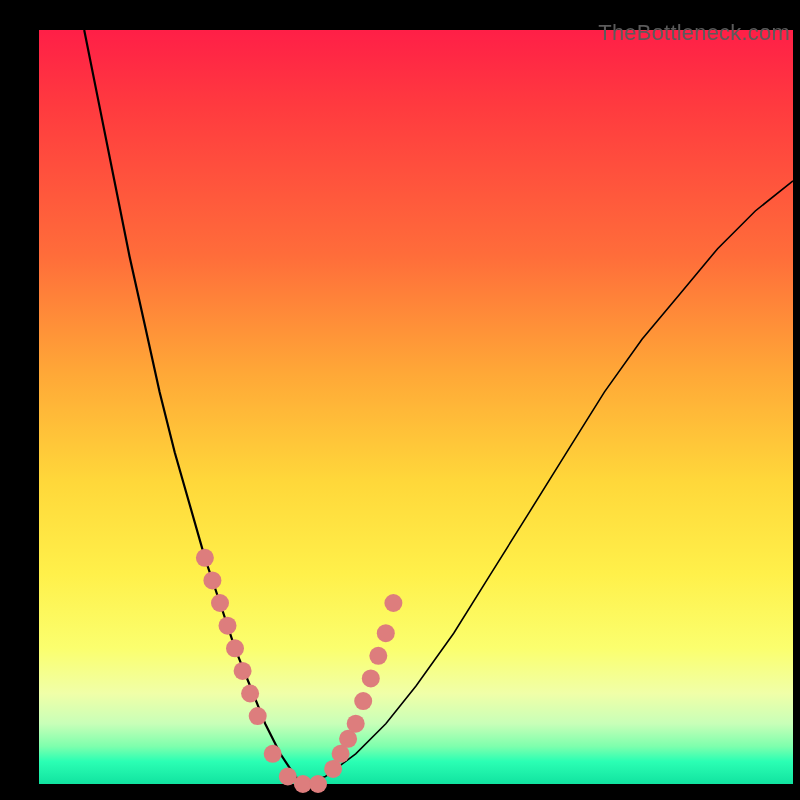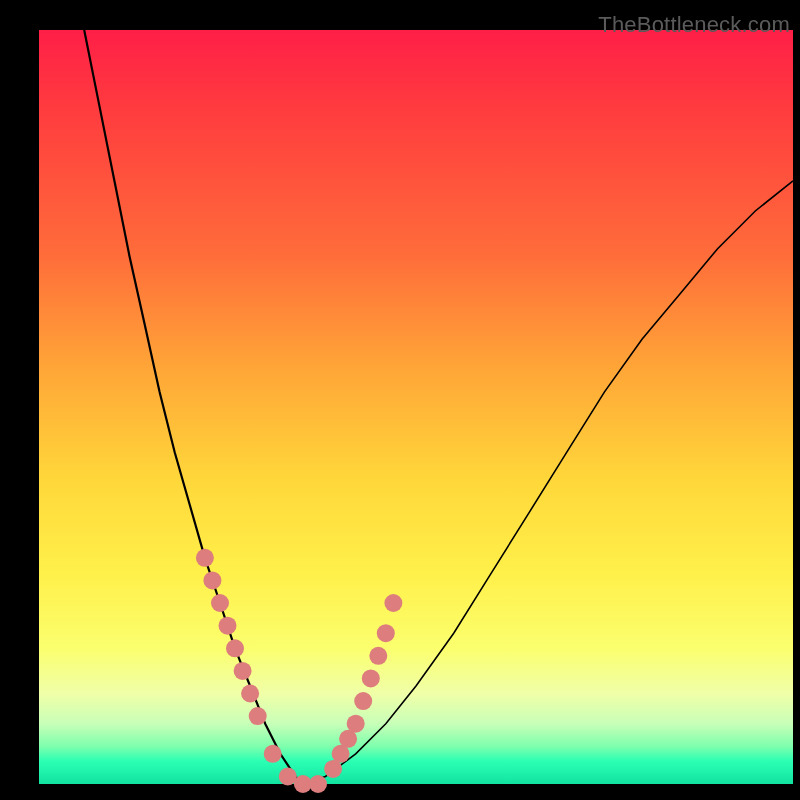--- a/index.html
+++ b/index.html
@@ -12,21 +12,21 @@
     font-family: Arial, Helvetica, sans-serif;
   }
   .frame {
     position: relative;
     width: 800px;
     height: 800px;
     background: #000;
   }
   .watermark {
     position: absolute;
-    top: 12px;
+    top: 20px;
     right: 10px;
     color: #5b5b5b;
     font-size: 22px;
     font-weight: 400;
     letter-spacing: 0.2px;
     z-index: 10;
   }
   .plot-area {
     position: absolute;
     left: 39px;

